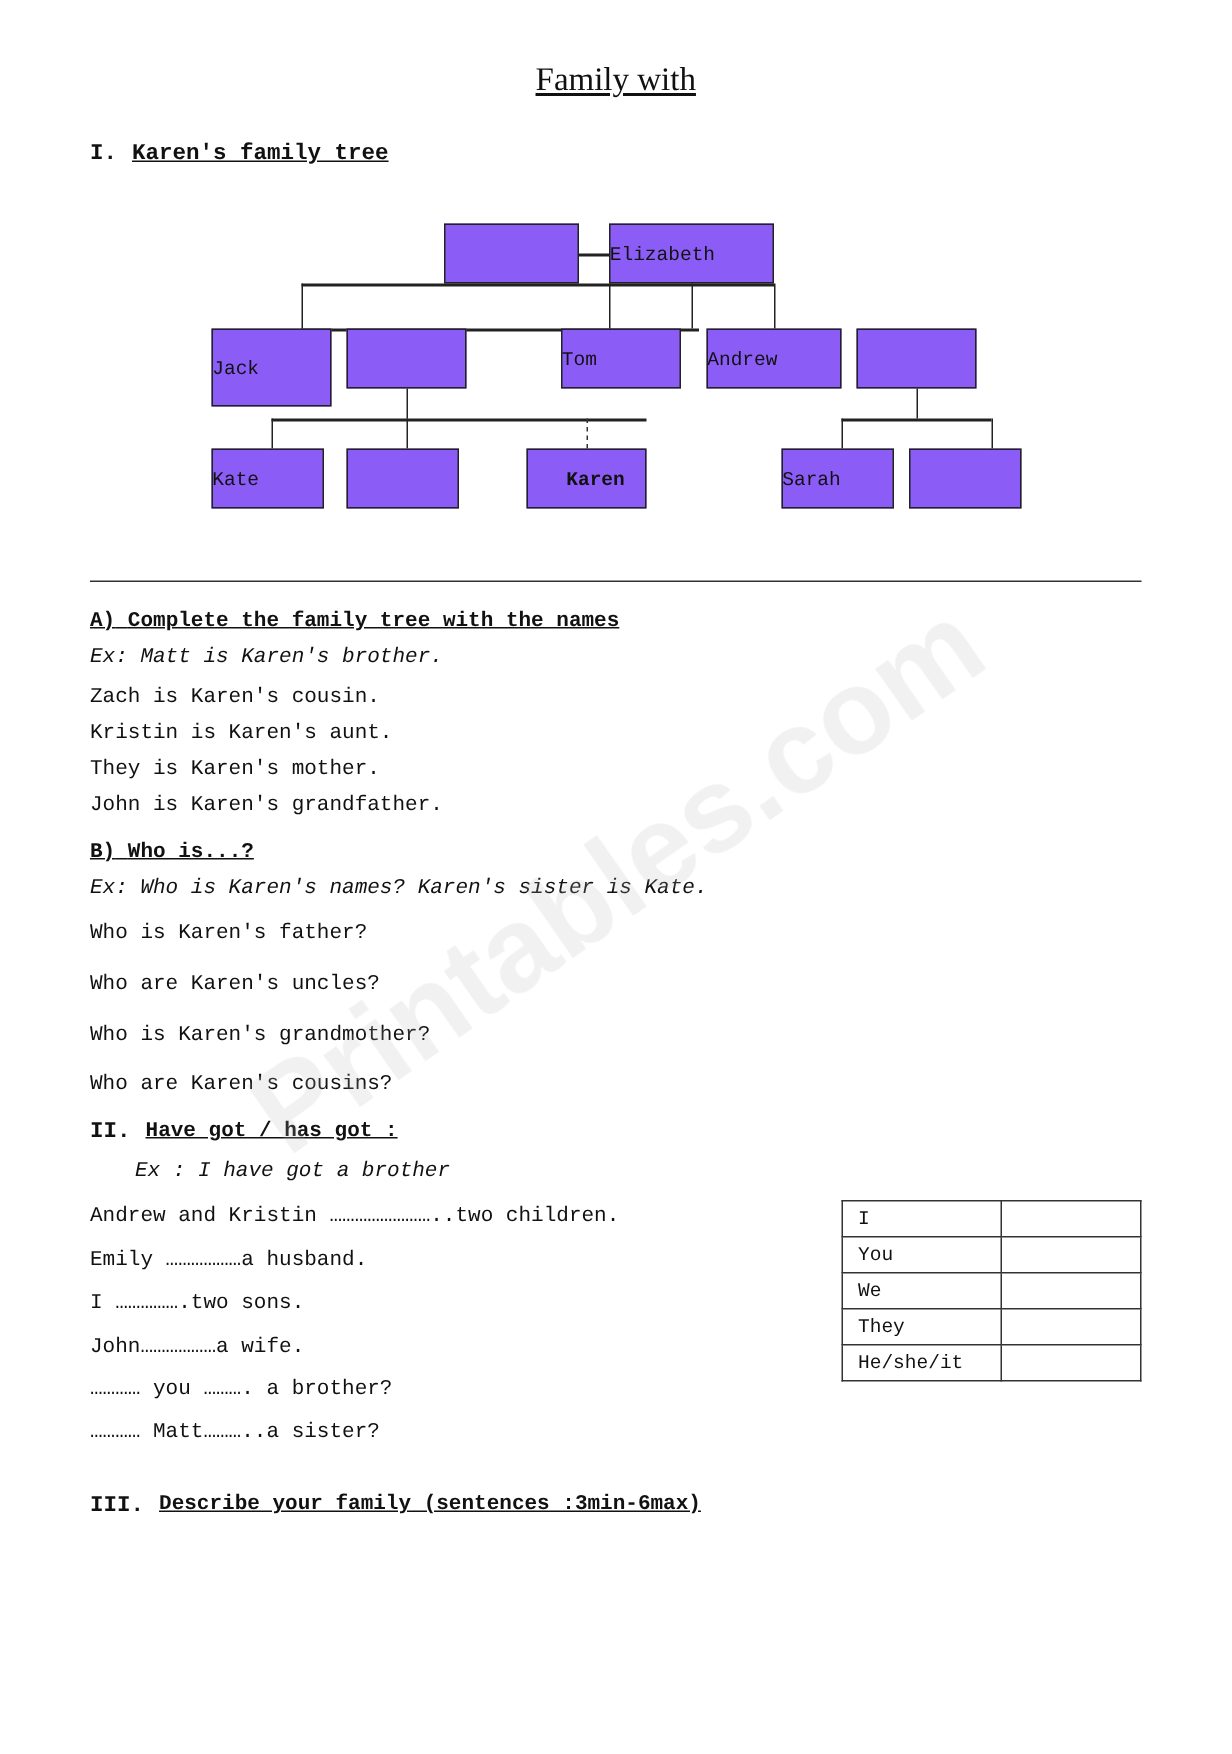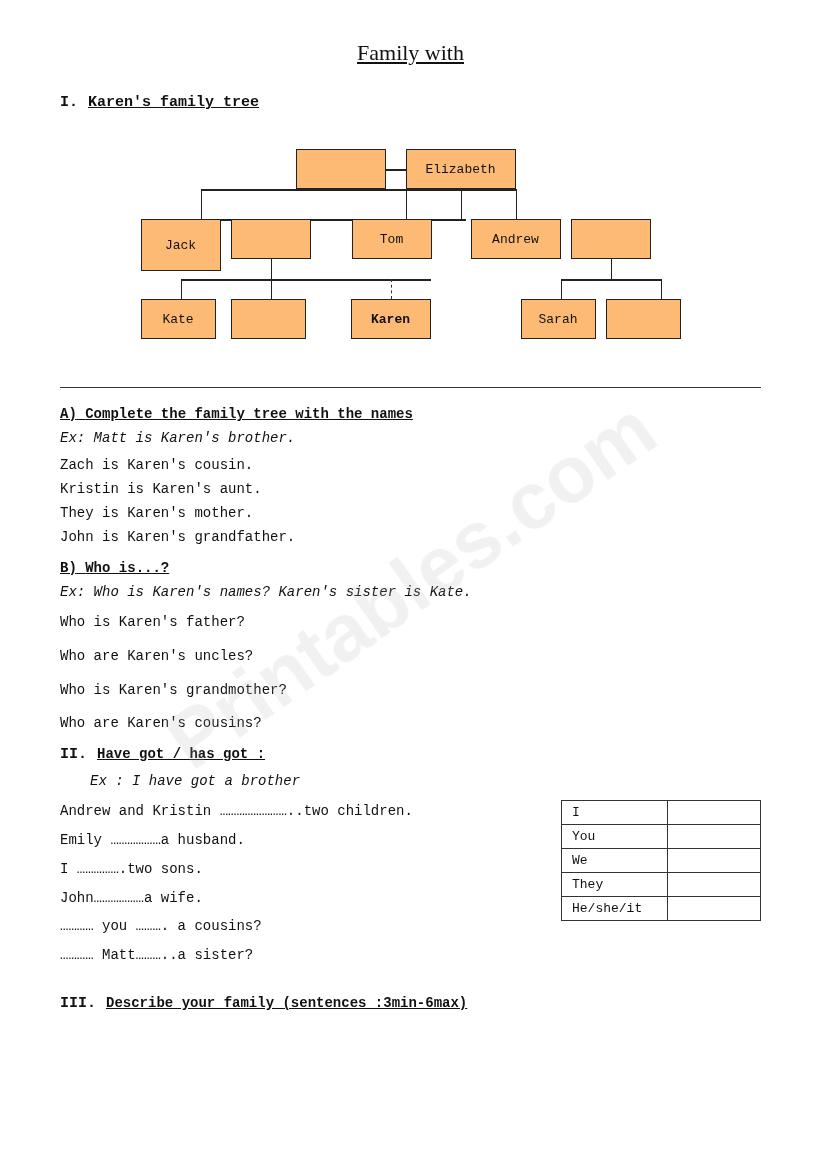--- a/index.html
+++ b/index.html
@@ -39,24 +39,24 @@
     
     .family-tree {
       position: relative;
       width: 620px;
       height: 230px;
       margin: 10px auto 10px auto;
     }
     .tree-box {
       position: absolute;
       border: 1.5px solid #222;
-      background: #fdba74;
+      background: #8b5cf6;
       display: flex;
       align-items: center;
-      justify-content: center;
+      justify-content: flex-start;
       font-size: 13px;
     }
     .tree-line {
       position: absolute;
       background: #222;
     }
     .tree-line.h { height: 1.5px; }
     .tree-line.v { width: 1.5px; }
 
     hr.divider {
@@ -176,21 +176,21 @@
   <div class="tree-line h" style="left:100px; top:80px; width:265px;"></div>
 
   <div class="tree-line v" style="left:100px; top:80px; width:1.5px; height:1px;"></div>
 
   <div class="tree-box" style="left:40px; top:80px; width:80px; height:52px;">
     <span>Jack</span>
   </div>
 
   <div class="tree-box" style="left:130px; top:80px; width:80px; height:40px;"></div>
 
-  <div class="tree-box" style="left:251px; top:80px; width:80px; height:40px;">
+  <div class="tree-box" style="left:273px; top:80px; width:80px; height:40px;">
     <span>Tom</span>
   </div>
 
   <div class="tree-box" style="left:370px; top:80px; width:90px; height:40px;">
     <span>Andrew</span>
   </div>
 
   <div class="tree-box" style="left:470px; top:80px; width:80px; height:40px;"></div>
 
   <div class="tree-line v" style="left:305px; top:50px; width:1.5px; height:30px;"></div>
@@ -214,21 +214,21 @@
   <div class="tree-line v" style="left:510px; top:120px; width:1.5px; height:20px;"></div>
   <div class="tree-line h" style="left:460px; top:140px; width:100px;"></div>
   <div class="tree-line v" style="left:460px; top:140px; width:1.5px; height:20px;"></div>
   <div class="tree-line v" style="left:560px; top:140px; width:1.5px; height:20px;"></div>
 
   <div class="tree-box" style="left:40px; top:160px; width:75px; height:40px;">
     <span>Kate</span>
   </div>
   <div class="tree-box" style="left:130px; top:160px; width:75px; height:40px;"></div>
   <div class="tree-box" style="left:250px; top:160px; width:80px; height:40px;">
-    <span style="font-weight:bold;">Karen</span>
+    <span style="font-weight:bold;padding-left:26px;">Karen</span>
   </div>
   <div class="tree-box" style="left:420px; top:160px; width:75px; height:40px;">
     <span>Sarah</span>
   </div>
   <div class="tree-box" style="left:505px; top:160px; width:75px; height:40px;"></div>
 </div>
 
 <hr class="divider">
 
 <div style="margin-bottom: 10px;">
@@ -266,21 +266,21 @@
   </span>
 </div>
 <div class="content-line italic" style="margin-left: 30px; margin-bottom: 8px;">Ex : I have got a brother</div>
 
 <div class="have-got-layout">
   <div class="have-got-lines">
     <div class="fill-line">Andrew and Kristin ……………………..two children.</div>
     <div class="fill-line">Emily ………………a husband.</div>
     <div class="fill-line">I …………….two sons.</div>
     <div class="fill-line">John………………a wife.</div>
-    <div class="fill-line">………… you ………. a cousins?</div>
+    <div class="fill-line">………… you ………. a brother?</div>
     <div class="fill-line">………… Matt………..a sister?</div>
   </div>
 
   <table class="conjugation-table">
     <tbody>
         <tr>
       <td>I</td>
       <td></td>
     </tr>
     <tr>

